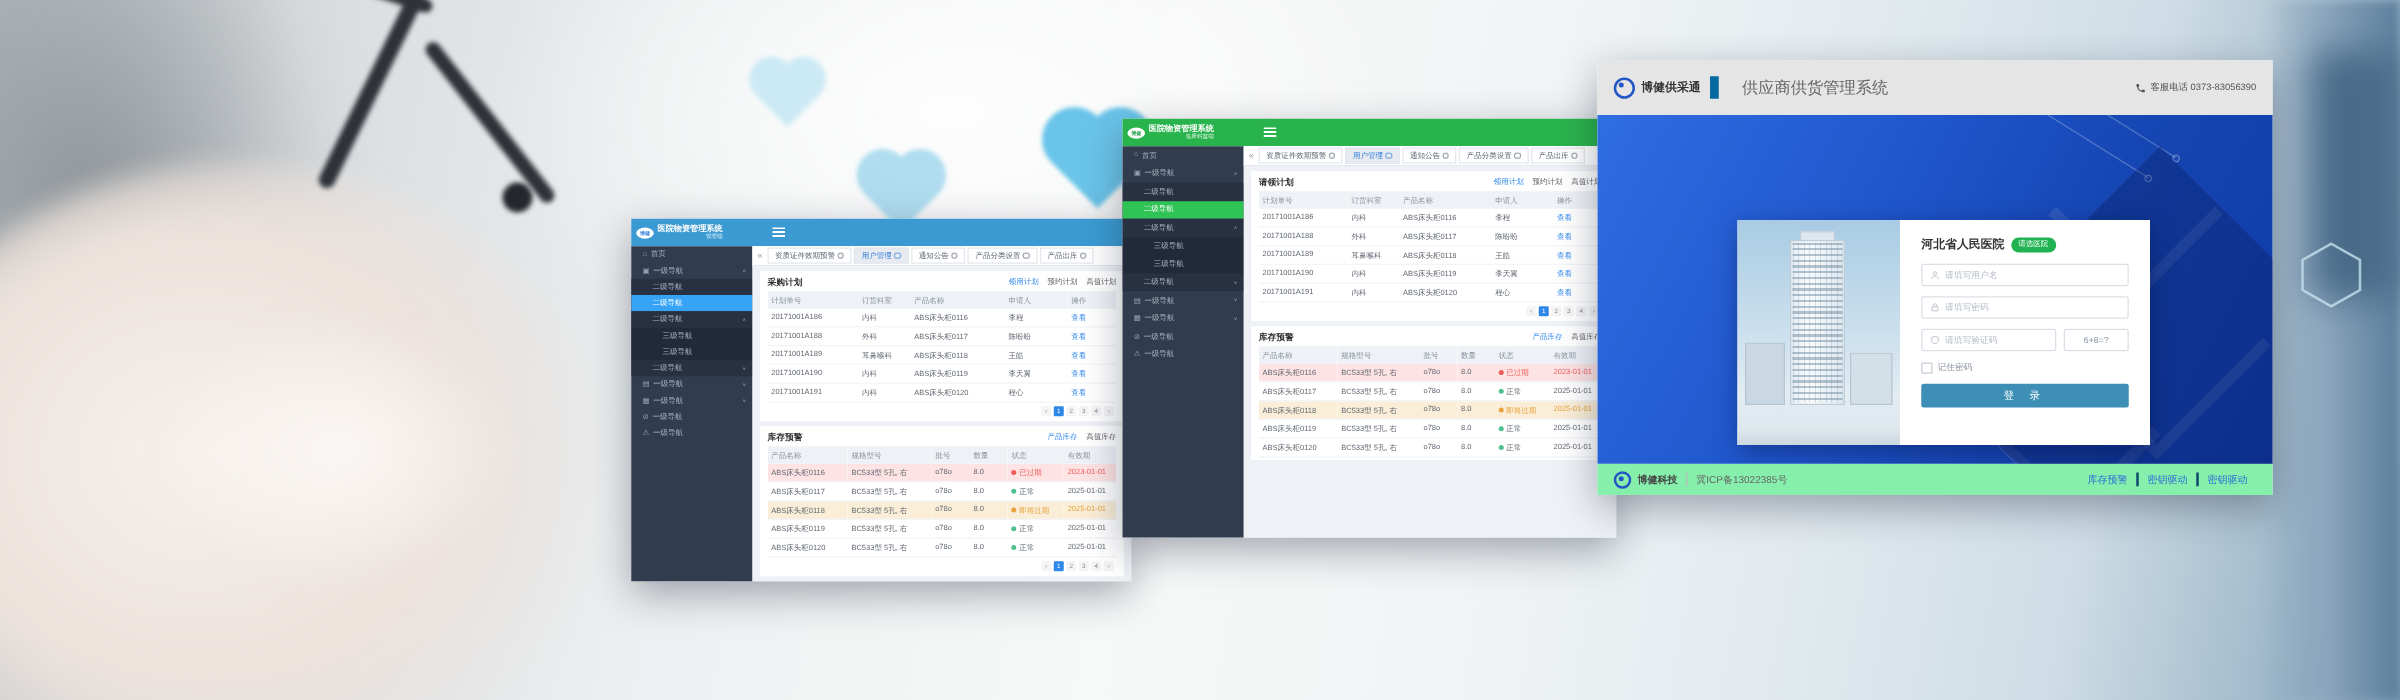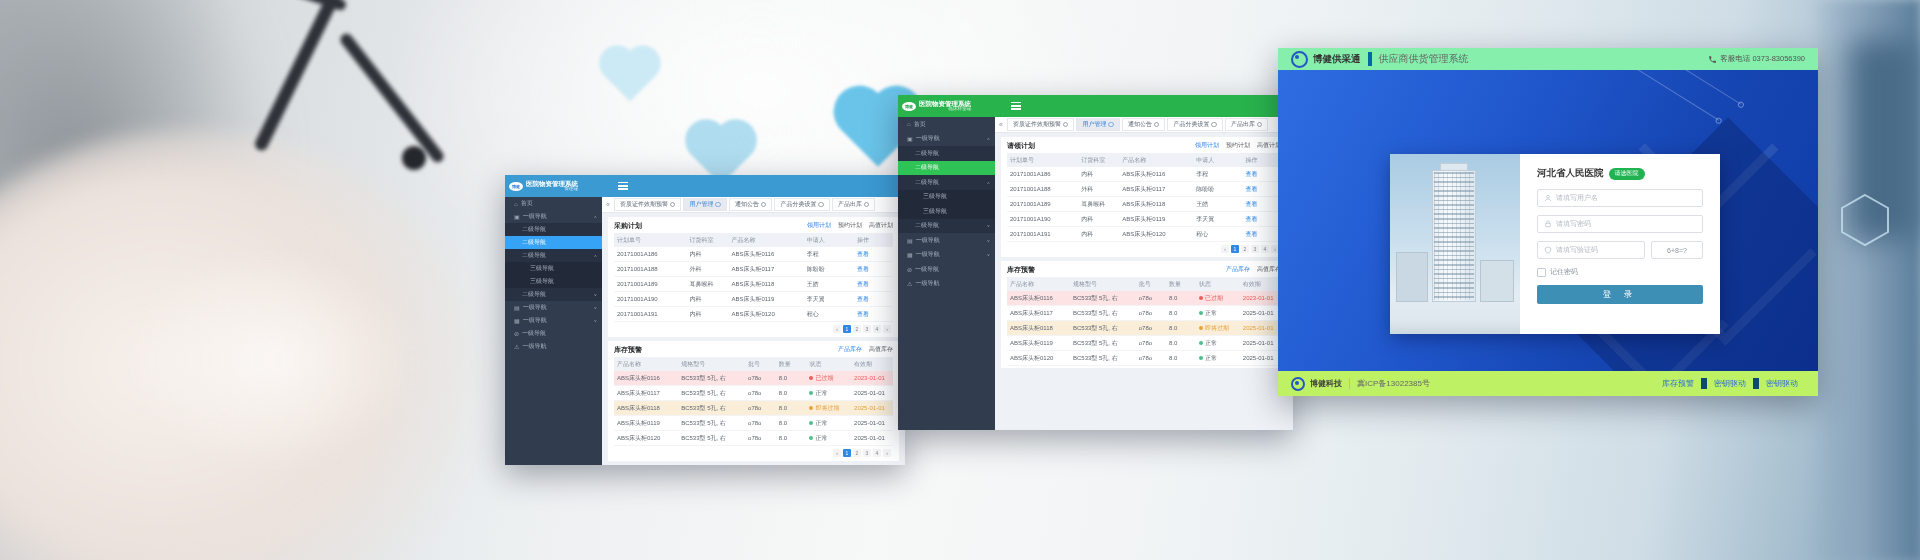--- a/index.html
+++ b/index.html
@@ -87,26 +87,26 @@
   .dot{display:inline-block;width:4px;height:4px;border-radius:50%;margin-right:2px;vertical-align:middle;}
   .dot.normal{background:#4fc08d;} .dot.expired{background:#f05b5b;} .dot.expiring{background:#e6a23c;}
   .st-expired{color:#f05b5b;} .st-expiring{color:#e6a23c;}
   .link{color:#2f87e8;cursor:pointer;}
   .pager{display:flex;justify-content:flex-end;align-items:center;gap:2px;padding:3px 2px 2px;
          font-size:5px;color:#7d8694;}
   .page{min-width:8px;height:8px;line-height:8px;text-align:center;background:#f4f4f5;border-radius:1px;}
   .page.cur{background:#2f87e8;color:#fff;}
   
   .login{left:1278px;top:48px;width:540px;height:348px;display:flex;flex-direction:column;}
-  .lg-head{height:22px;flex:none;background:#86efac;display:flex;align-items:center;padding:0 13px;}
+  .lg-head{height:44px;flex:none;background:#e5e5e5;display:flex;align-items:center;padding:0 13px;}
   .logo-circle{width:13px;height:13px;border-radius:50%;border:2.5px solid #2457c5;position:relative;flex:none;}
   .logo-circle::after{content:"";position:absolute;left:2px;top:2px;width:4px;height:4px;
       border-radius:50%;background:#2457c5;}
   .lg-brand{font-size:9.5px;font-weight:bold;color:#333;margin-left:5px;}
-  .lg-sys{font-size:10px;color:#666;margin-left:7px;padding-left:7px;border-left:4px solid #0369a1;}
+  .lg-sys{font-size:13px;color:#666;margin-left:7px;padding-left:19px;border-left:7px solid #0369a1;}
   .lg-phone{margin-left:auto;display:flex;align-items:center;gap:3px;font-size:7.5px;color:#555;}
   .lg-body{position:relative;flex:1;overflow:hidden;
       background:linear-gradient(118deg,#2f6de2 0%,#2057cd 38%,#1646b3 65%,#0e3aa4 100%);}
   .chv{position:absolute;width:90px;height:90px;transform:rotate(45deg);
        border-right:9px solid rgba(255,255,255,.09);border-bottom:9px solid rgba(255,255,255,.09);}
   .chv.c1{right:60px;top:30px;} .chv.c2{right:28px;top:120px;width:120px;height:120px;}
   .chv.c3{right:110px;top:206px;}
   .dark-tri{position:absolute;right:-40px;bottom:-60px;width:260px;height:260px;transform:rotate(45deg);
        background:rgba(5,22,84,.30);}
   .trace{position:absolute;background:rgba(255,255,255,.25);height:1px;}
@@ -139,27 +139,27 @@
        margin-bottom:8px;padding:0 6px;gap:4px;color:#b3bac4;font-size:7px;background:#fff;}
   .fld svg{flex:none;}
   .cap-row{display:flex;gap:6px;}
   .cap-row .fld{flex:1;}
   .cap-box{width:50px;height:16px;flex:none;border:1px solid #dcdfe6;border-radius:2px;
        display:flex;align-items:center;justify-content:center;font-size:7px;color:#8a93a0;}
   .remember{display:flex;align-items:center;gap:4px;font-size:7px;color:#8a93a0;margin:0 0 8px;}
   .checkbox{width:7px;height:7px;border:1px solid #c6ccd4;border-radius:1px;background:#fff;flex:none;}
   .lg-btn{height:19px;background:#3d8fb5;color:#fff;font-size:8.5px;letter-spacing:5px;
        display:flex;align-items:center;justify-content:center;border-radius:2px;cursor:pointer;}
-  .lg-foot{height:25px;flex:none;background:#bef264;display:flex;align-items:center;padding:0 13px;
+  .lg-foot{height:25px;flex:none;background:#86efac;display:flex;align-items:center;padding:0 13px;
        font-size:8px;color:#555;}
   .foot-co{font-weight:bold;color:#444;margin-left:5px;}
   .foot-icp{margin-left:7px;padding-left:7px;border-left:1px solid #bbb;color:#666;}
   .lg-links{margin-left:auto;display:flex;align-items:center;color:#2f6fd6;}
   .lg-links span{padding:0 7px;cursor:pointer;}
-  .lg-links span + span{border-left:6px solid #0c4a6e;}
+  .lg-links span + span{border-left:2px solid #0c4a6e;}
 </style>
 </head>
 <body>
 
 <div class="stage">
 
   <div class="bg">
     <div class="blob bg-shadow-l"></div>
     <div class="blob bg-coat"></div>
     <div class="blob bg-hand"></div>

